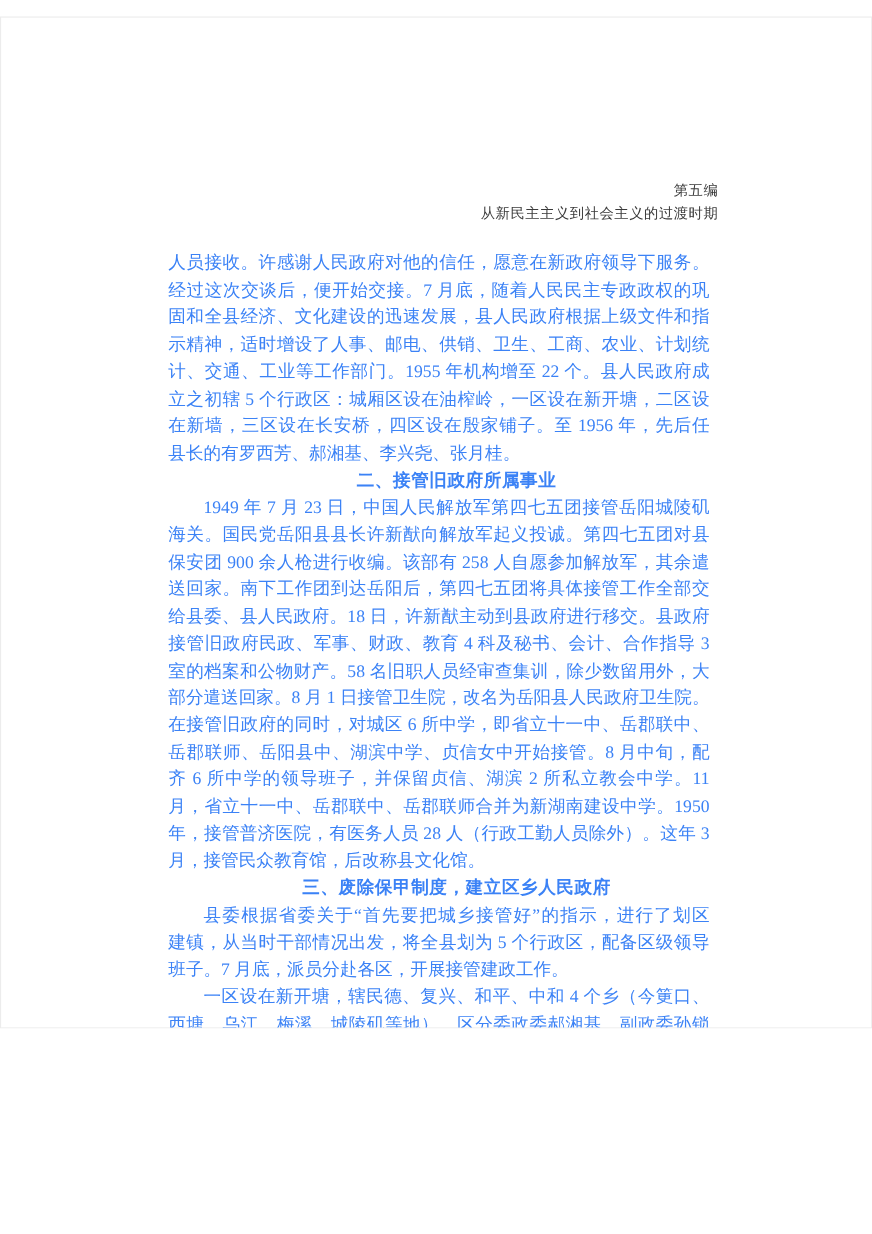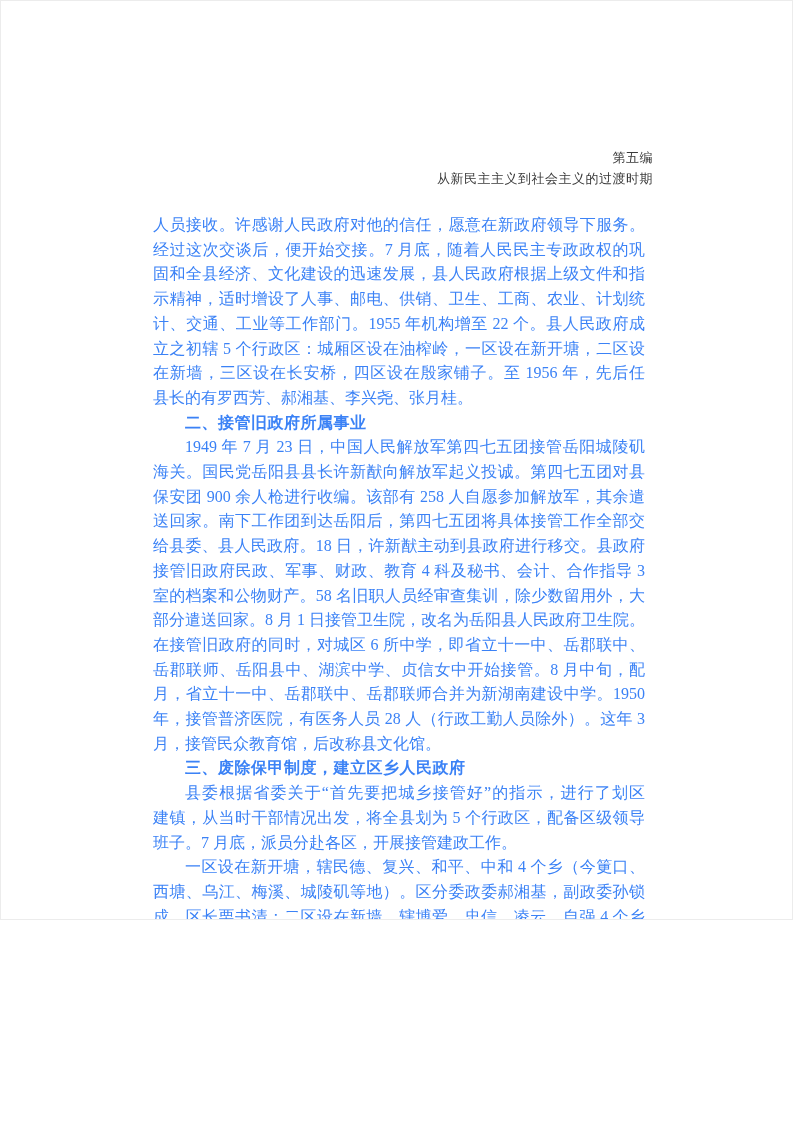--- a/index.html
+++ b/index.html
@@ -10,20 +10,21 @@
   .page {
     position: relative;
     width: 793px;
     height: 920px;
     background: #ffffff;
     box-sizing: border-box;
     border: 1px solid #ececec;
     overflow: hidden;
     font-family: "Liberation Serif", serif;
     color: #1e1e1e;
+    margin-top: 15px;
   }
   .running-header {
     position: absolute;
     top: 146px;
     left: 152px;
     width: 500px;
     text-align: right;
     font-size: 13px;
     line-height: 21px;
     color: #3a3a3a;
@@ -45,21 +46,21 @@
     text-align-last: justify;
     -moz-text-align-last: justify;
   }
   .line.indent {
     text-indent: 2em;
   }
   .line.heading {
     font-family: "Liberation Sans", sans-serif;
     font-weight: bold;
     text-indent: 2em;
-    text-align: left;
+    text-align: center;
     letter-spacing: 0.5px;
   }
   .page-number {
     position: absolute;
     top: 944px;
     left: 152px;
     width: 492px;
     font-size: 15px;
     color: #222222;
   }
@@ -86,20 +87,21 @@
       <div class="line indent fill">1949 年 7 月 23 日，中国人民解放军第四七五团接管岳阳城陵矶</div>
       <div class="line fill">海关。国民党岳阳县县长许新猷向解放军起义投诚。第四七五团对县</div>
       <div class="line fill">保安团 900 余人枪进行收编。该部有 258 人自愿参加解放军，其余遣</div>
       <div class="line fill">送回家。南下工作团到达岳阳后，第四七五团将具体接管工作全部交</div>
       <div class="line fill">给县委、县人民政府。18 日，许新猷主动到县政府进行移交。县政府</div>
       <div class="line fill">接管旧政府民政、军事、财政、教育 4 科及秘书、会计、合作指导 3</div>
       <div class="line fill">室的档案和公物财产。58 名旧职人员经审查集训，除少数留用外，大</div>
       <div class="line fill">部分遣送回家。8 月 1 日接管卫生院，改名为岳阳县人民政府卫生院。</div>
       <div class="line fill">在接管旧政府的同时，对城区 6 所中学，即省立十一中、岳郡联中、</div>
       <div class="line fill">岳郡联师、岳阳县中、湖滨中学、贞信女中开始接管。8 月中旬，配</div>
+      <div class="line fill">齐 6 所中学的领导班子，并保留贞信、湖滨 2 所私立教会中学。11</div>
       <div class="line fill">月，省立十一中、岳郡联中、岳郡联师合并为新湖南建设中学。1950</div>
       <div class="line fill">年，接管普济医院，有医务人员 28 人（行政工勤人员除外）。这年 3</div>
       <div class="line">月，接管民众教育馆，后改称县文化馆。</div>
       <div class="line heading indent">三、废除保甲制度，建立区乡人民政府</div>
       <div class="line indent fill">县委根据省委关于“首先要把城乡接管好”的指示，进行了划区</div>
       <div class="line fill">建镇，从当时干部情况出发，将全县划为 5 个行政区，配备区级领导</div>
       <div class="line">班子。7 月底，派员分赴各区，开展接管建政工作。</div>
       <div class="line indent fill">一区设在新开塘，辖民德、复兴、和平、中和 4 个乡（今筻口、</div>
       <div class="line fill">西塘、乌江、梅溪、城陵矶等地）。区分委政委郝湘基，副政委孙锁</div>
       <div class="line fill">成，区长栗书清；二区设在新墙，辖博爱、忠信、凌云、自强 4 个乡</div>

